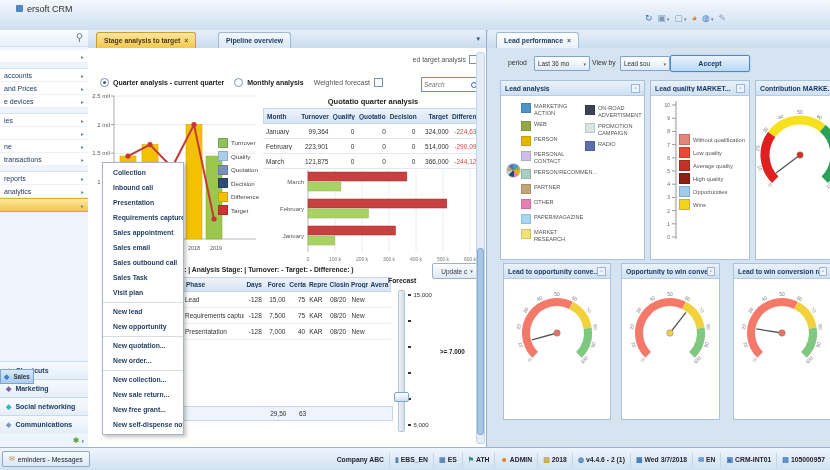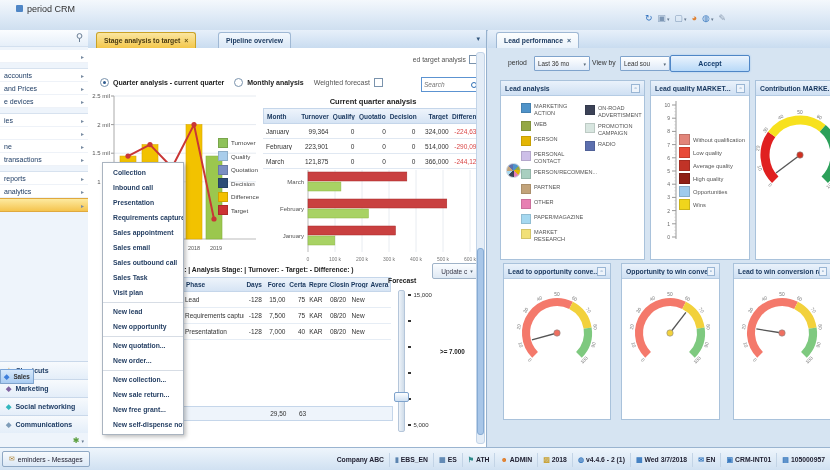--- a/index.html
+++ b/index.html
@@ -149,21 +149,21 @@
            font-size:6.8px;font-weight:bold;color:#223;height:14px;}
   .sb-item .g{font-size:7px;}
   .sb-item .g:empty{display:none;}
   .sb-item:first-child{border-left:none;}
 </style>
 </head>
 <body>
 
 <div class="titlebar">
   <span class="app-icon"></span>
-  <span class="app-title">period CRM</span>
+  <span class="app-title">ersoft CRM</span>
   <div class="top-icons">
 
   <span class="tb-icon" style="color: rgb(46, 111, 189);">↻</span>
       <span class="tb-icon dd" style="color: rgb(125, 151, 181);">▣</span>
       <span class="tb-icon dd" style="color: rgb(125, 151, 181);">▢</span>
       <span class="tb-icon" style="color: rgb(224, 128, 48);">◕</span>
       <span class="tb-icon dd" style="color: rgb(58, 122, 191);">◍</span>
       <span class="tb-icon" style="color: rgb(138, 155, 176);">✎</span>
     </div>
 </div>
@@ -273,21 +273,21 @@
       <span class="blab">Monthly analysis</span>
       <span class="glab" style="margin-left:6px;">Weighted forecast</span>
       <span class="cb"></span>
     </div>
 
     <div class="search">
       <input placeholder="Search" style="">
       <span class="mag"></span>
     </div>
 
-    <div class="cq-title">Current quarter analysis</div>
+    <div class="cq-title">Quotatio quarter analysis</div>
     <div class="cq-table">
       <div class="cq-head">
 
       <span>Month</span>
           <span>Turnover</span>
           <span>Qualify</span>
           <span>Quotatio</span>
           <span>Decision</span>
           <span>Target</span>
           <span>Differenc</span>

